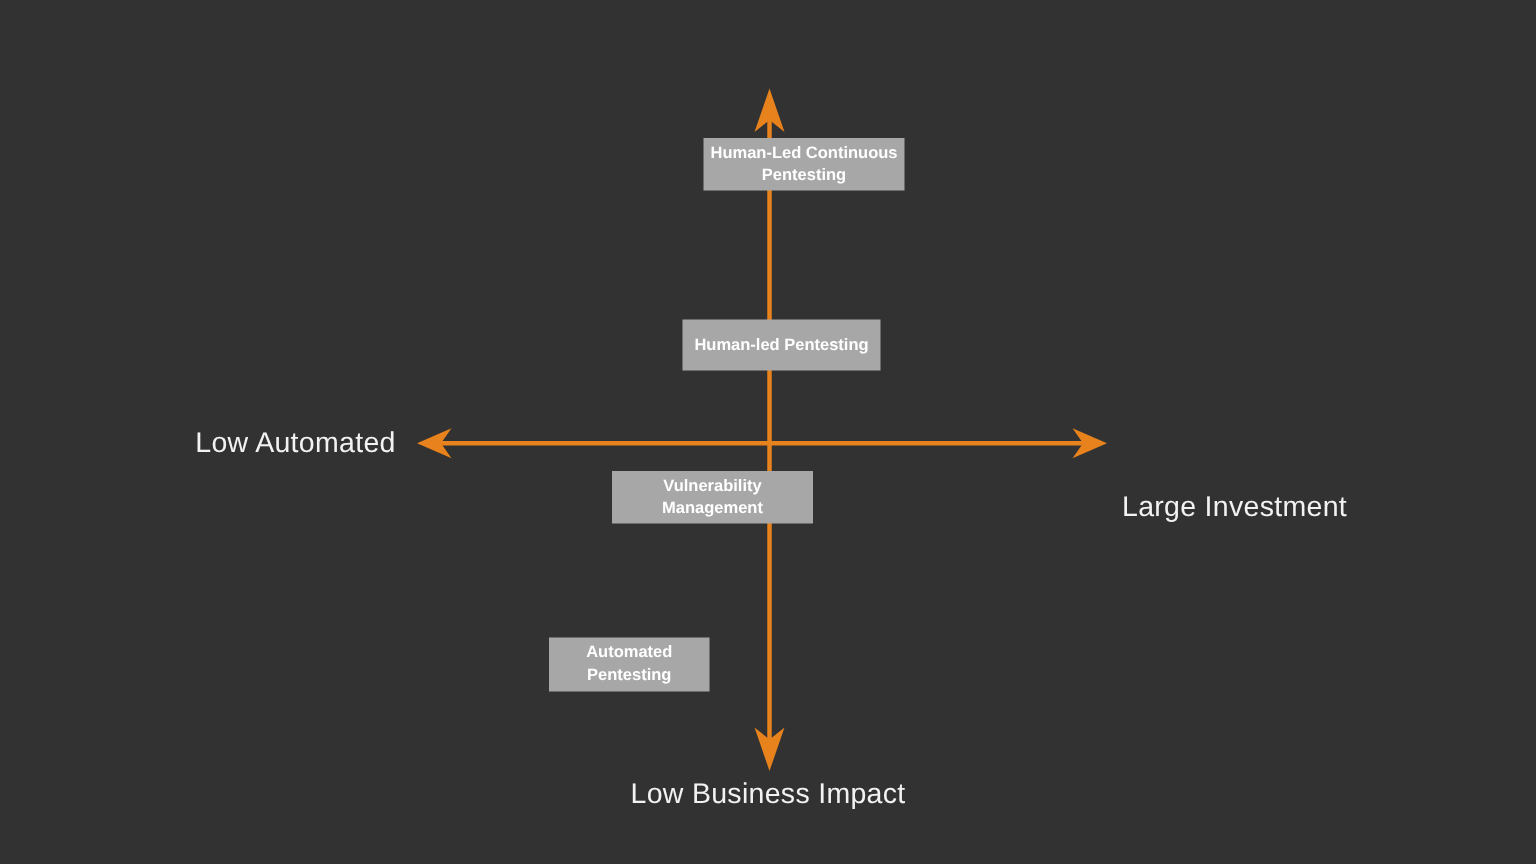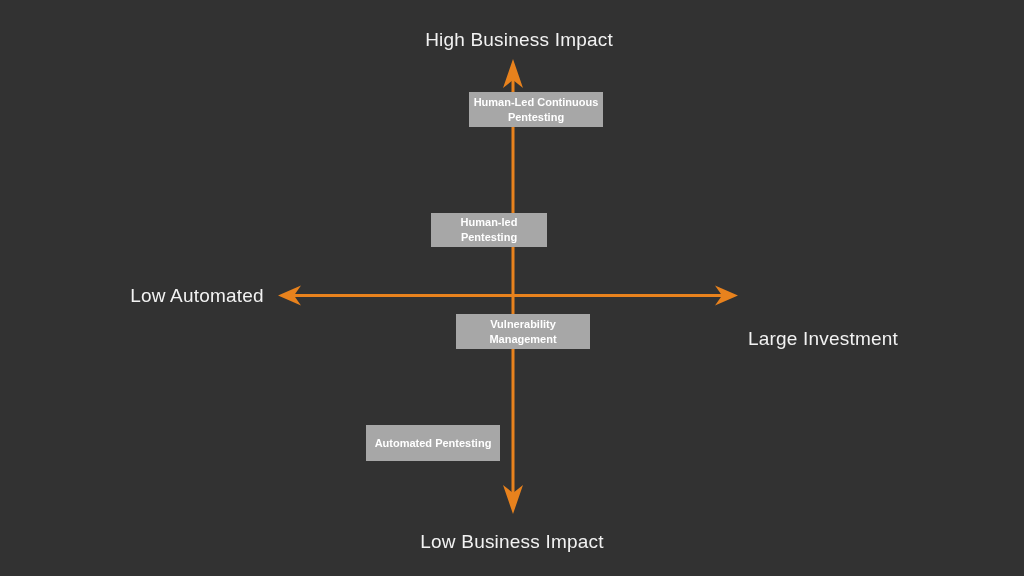--- a/index.html
+++ b/index.html
@@ -17,52 +17,51 @@
   }
   .axes-svg{position:absolute;left:0;top:0;width:1024px;height:576px;}
   .axis-line{stroke:var(--arrow);stroke-width:3;fill:none;}
   .arrowhead{fill:var(--arrow);stroke:none;}
   .axis-label{
     position:absolute;transform:translateX(-50%);
     color:var(--axis-text);font-size:19px;font-weight:400;
     letter-spacing:0.2px;white-space:nowrap;line-height:1.2;
   }
   .label-top{left:519px;top:29px;}
-  .label-bottom{left:512px;top:519px;margin-top:12px;}
+  .label-bottom{left:512px;top:519px;}
   .label-left{left:197px;top:285px;}
   .label-right{left:823px;top:284px;margin-top:44px;}
   .item-box{
     position:absolute;background:var(--box-bg);
     color:var(--box-text);font-size:11px;font-weight:700;
     display:flex;align-items:center;justify-content:center;text-align:center;
     line-height:1.35;padding:2px 4px;
   }
   .box-1{left:469px;top:92px;width:134px;height:35px;}
-  .box-2{left:431px;top:213px;width:116px;height:34px;}
-  .box-3{left:408px;top:314px;width:134px;height:35px;margin-left:48px;}
-  .box-4{left:366px;top:425px;width:134px;height:36px;}
+  .box-2{left:455px;top:213px;width:132px;height:34px;}
+  .box-3{left:408px;top:314px;width:134px;height:35px;}
+  .box-4{left:366px;top:425px;width:107px;height:36px;}
 </style>
 </head>
 <body>
 
 <div class="canvas">
 
   <svg class="axes-svg" viewBox="0 0 1024 576" xmlns="http://www.w3.org/2000/svg">
 
     <line class="axis-line" x1="513" y1="78" x2="513" y2="497"></line>
 
     <line class="axis-line" x1="290" y1="295.5" x2="726" y2="295.5"></line>
 
     <polygon class="arrowhead" points="513,59 503,88 513,80 523,88"></polygon>
     <polygon class="arrowhead" points="513,514 503,485 513,493 523,485"></polygon>
     <polygon class="arrowhead" points="278,295.5 301,285.5 294,295.5 301,305.5"></polygon>
     <polygon class="arrowhead" points="738,295.5 715,285.5 722,295.5 715,305.5"></polygon>
   </svg>
 
-  <div class="axis-label label-top">High Business Impact</div>
   <div class="axis-label label-bottom">Low Business Impact</div>
   <div class="axis-label label-left">Low Automated</div>
   <div class="axis-label label-right">Large Investment</div>
 
   <div class="item-box box-1">Human-Led Continuous Pentesting</div>
   <div class="item-box box-2">Human-led Pentesting</div>
   <div class="item-box box-3">Vulnerability Management</div>
   <div class="item-box box-4">Automated Pentesting</div>
 
 </div>

